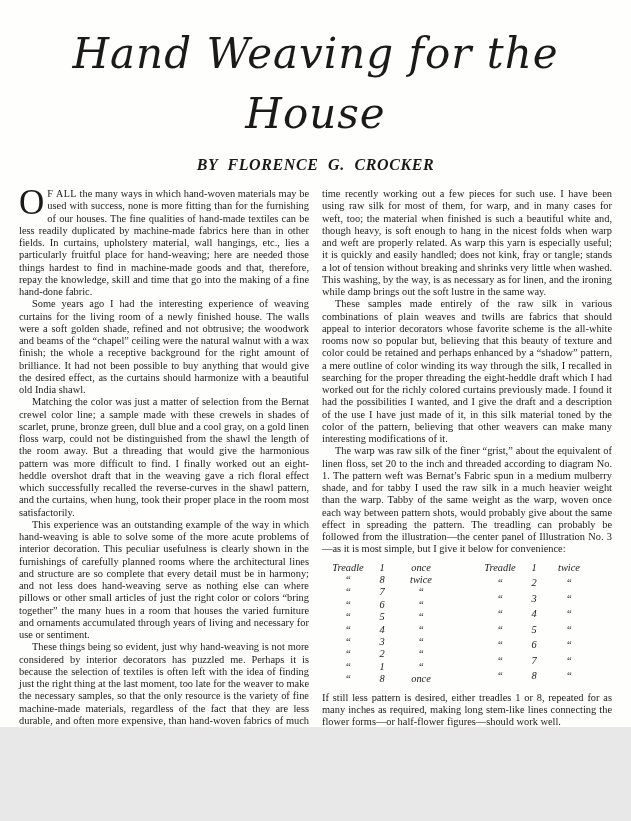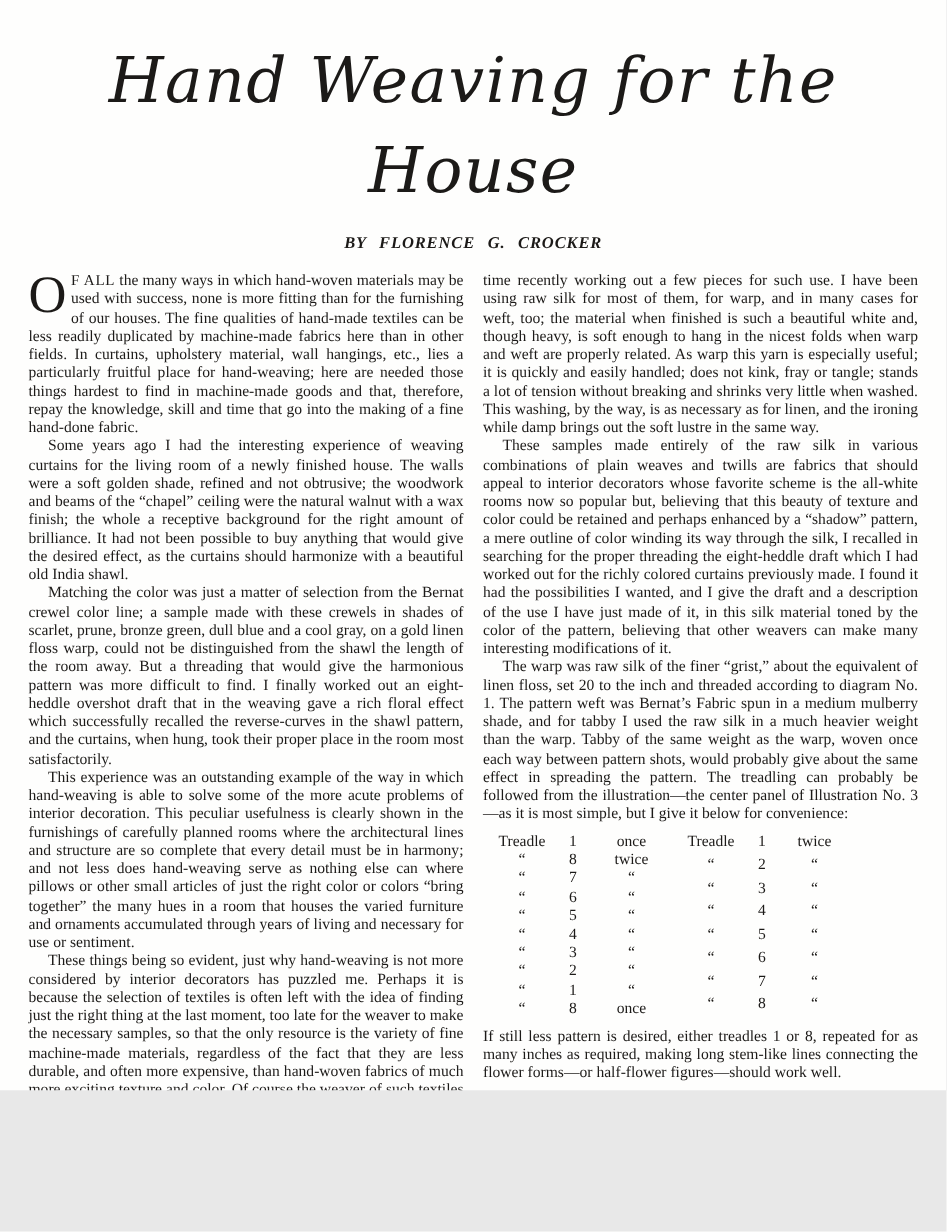--- a/index.html
+++ b/index.html
@@ -8,39 +8,40 @@
     position:relative;overflow:hidden;color:#1c1a18;
     font-family:"Liberation Serif",serif;
   }
   .title{
     margin:0;padding-top:24px;text-align:center;
     font-family:"DejaVu Serif",serif;font-style:italic;font-weight:400;
     font-size:42px;letter-spacing:1px;line-height:60px;
   }
   .byline{
     margin-top:12px;text-align:center;
-    font-size:11px;font-weight:bold;font-style:italic;
+    font-size:16px;font-weight:bold;font-style:italic;
     letter-spacing:0.6px;word-spacing:5px;
   }
   .columns{
     display:flex;gap:13px;padding:0 19px;margin-top:14px;
     height:622px;overflow:hidden;
     text-align:justify;font-size:10.4px;line-height:12.25px;
   }
   .col{flex:1;min-width:0;}
   .col p{margin:0;text-indent:13px;}
   .col p.first{text-indent:0;}
   .dropcap{
     float:left;font-size:35px;line-height:25px;
     padding:2px 3px 0 0;
   }
   .leadin{font-size:10px;letter-spacing:0.5px;}
   .treadle{
-    display:flex;justify-content:flex-start;
+    display:flex;justify-content:space-between;
     padding:6px 18px 6px 2px;
+    font-style:italic;
   }
   .tt{display:grid;row-gap:0;}
   .tt-l{grid-template-columns:48px 20px 58px;}
   .tt-r{grid-template-columns:48px 20px 50px;}
   .tt span{display:block;text-align:center;line-height:12.4px;}
   .tt .rep{grid-column:1 / span 3;text-align:center;padding-top:12px;}
   .footer{
     position:absolute;top:748px;left:37px;right:19px;
     display:flex;justify-content:space-between;align-items:baseline;
   }

